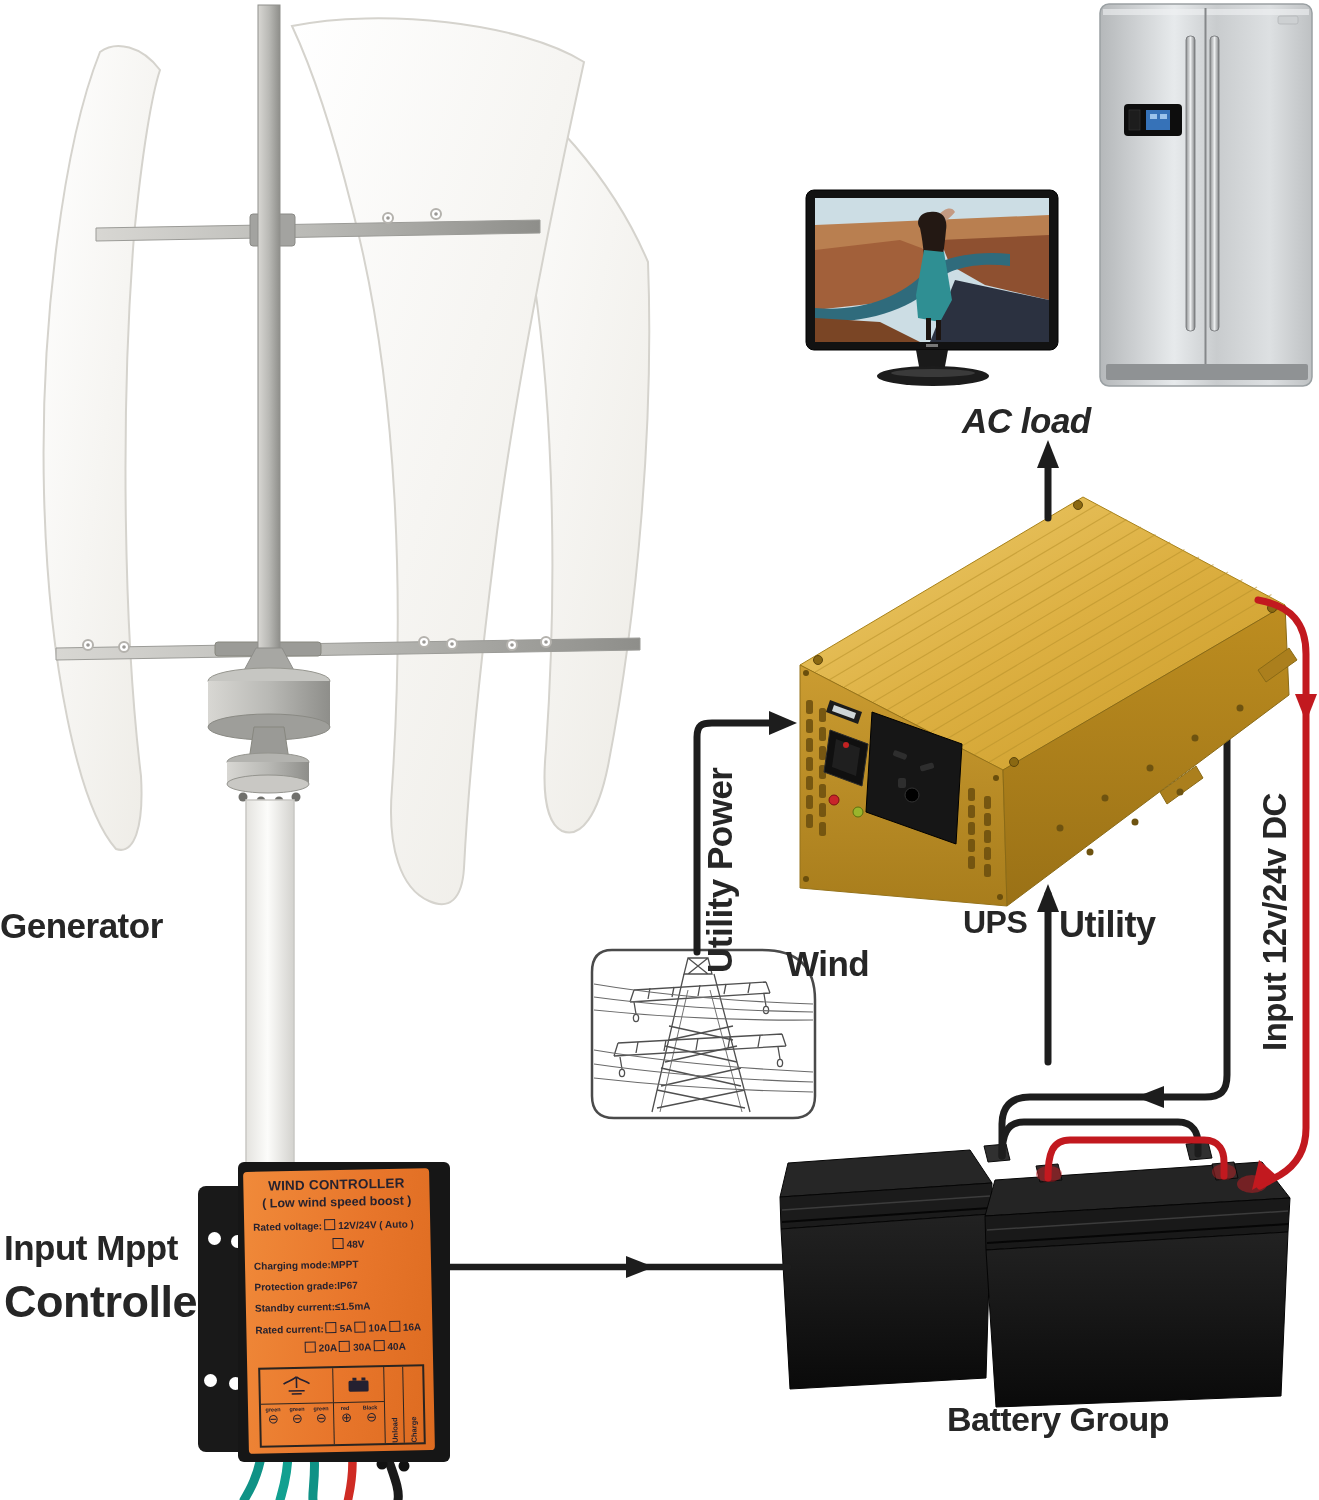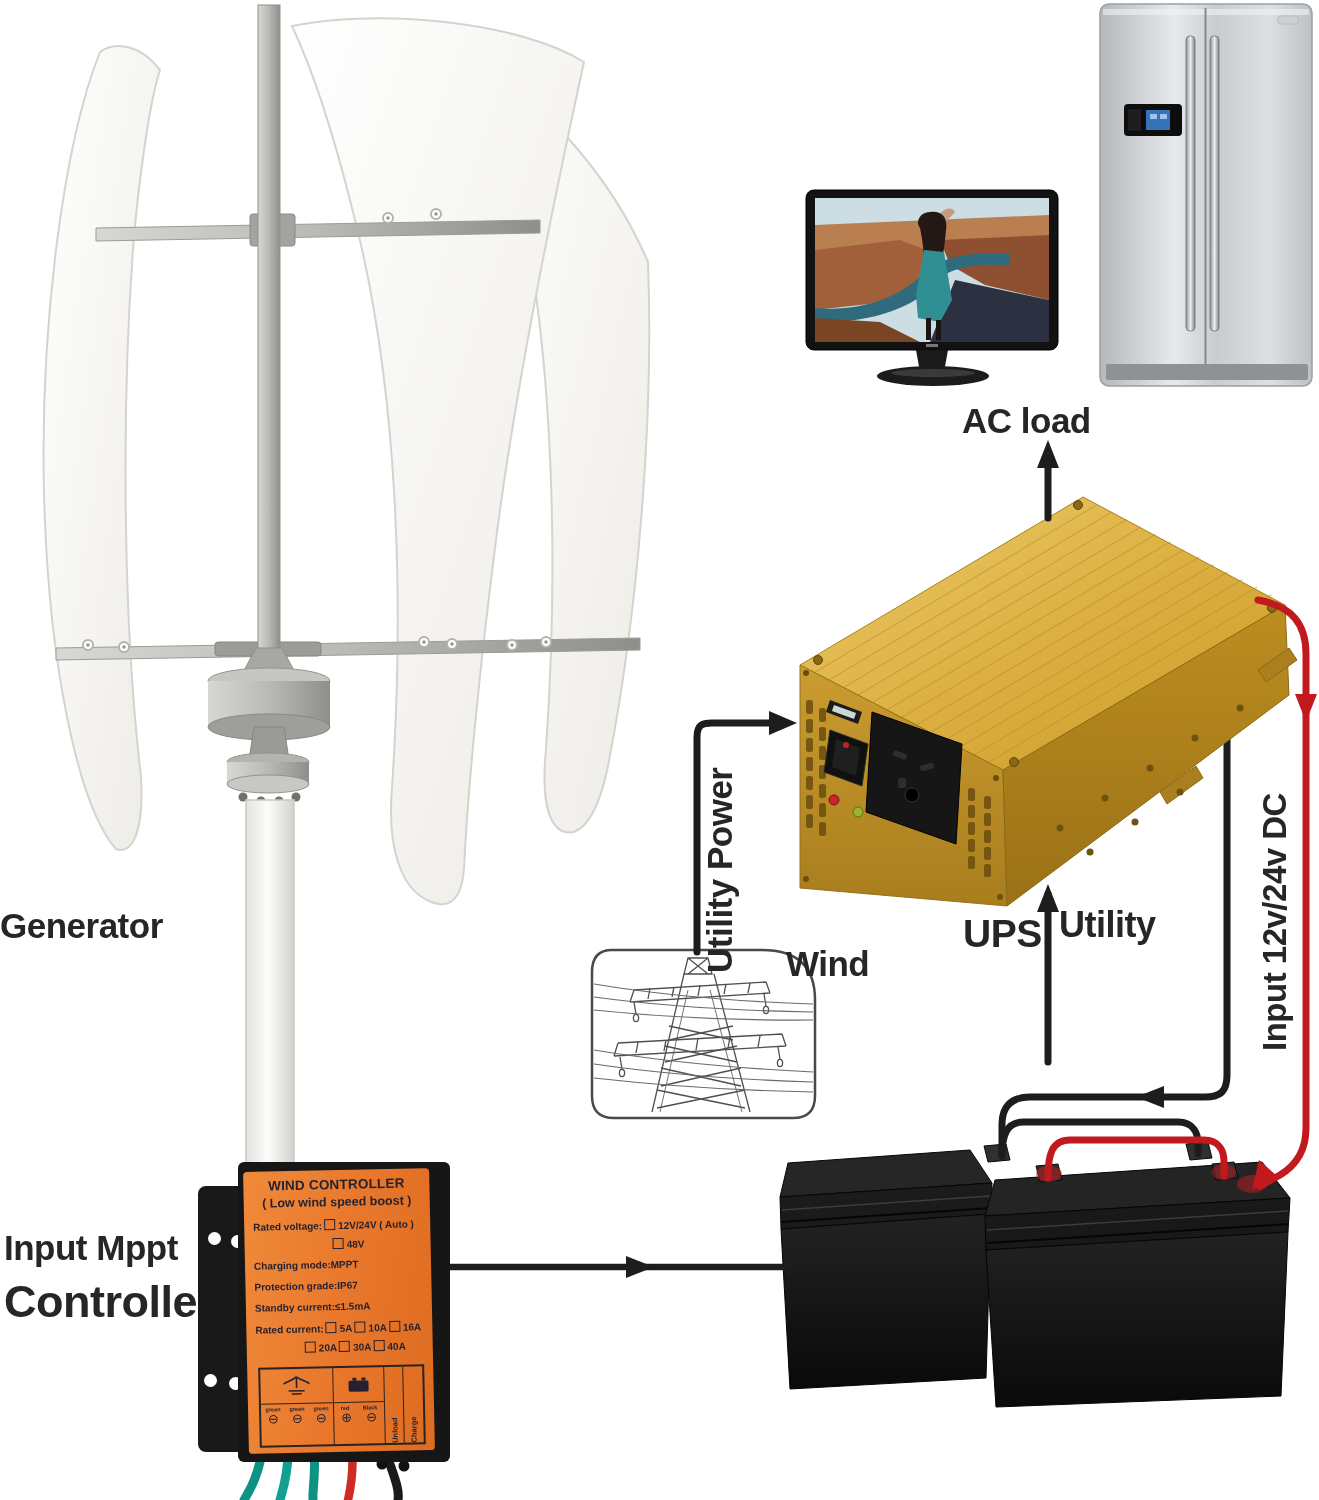--- a/index.html
+++ b/index.html
@@ -4,22 +4,22 @@
 <style>
   html,body{margin:0;padding:0;background:#fff;}
   .canvas{position:relative;width:1319px;height:1500px;background:#fff;overflow:hidden;
           font-family:"Liberation Sans",sans-serif;}
   .canvas svg.base{position:absolute;left:0;top:0;}
   .lbl{position:absolute;font-weight:700;color:#262626;letter-spacing:-0.5px;white-space:nowrap;}
   .lbl-wtg1{left:4px;top:858px;font-size:35px;}
   .lbl-wtg2{left:0;top:906px;font-size:35px;}
   .lbl-mppt1{left:4px;top:1228px;font-size:35px;}
   .lbl-mppt2{left:4px;top:1276px;font-size:45px;}
-  .lbl-acload{left:962px;top:401px;font-size:35px;}
-  .lbl-ups{left:963px;top:904px;font-size:39px;margin-top:8px;}
+  .lbl-acload{left:962px;top:401px;font-size:35px;font-style:italic;}
+  .lbl-ups{left:963px;top:904px;font-size:32px;}
   .lbl-inverter{left:1059px;top:904px;font-size:36px;}
   .lbl-grid{left:786px;top:944px;font-size:35px;}
   .lbl-batt{left:946px;top:1400px;width:224px;text-align:center;font-size:34px;}
   .vert{writing-mode:vertical-rl;transform:rotate(180deg);text-align:center;}
   .lbl-utility{left:700px;top:728px;height:284px;font-size:35px;}
   .lbl-inputdc{left:1256px;top:716px;height:412px;font-size:33px;}
 
   
   .ctrl-bracket{position:absolute;left:198px;top:1186px;width:50px;height:266px;background:#191919;border-radius:8px;}
   .ctrl-hole{position:absolute;width:13px;height:13px;border-radius:50%;background:#fff;}
@@ -378,20 +378,21 @@
   <circle cx="404" cy="1466" r="5.5" fill="#111"></circle>
 </svg>
 
 <div class="lbl lbl-wtg2">Generator</div>
 <div class="lbl lbl-mppt1">Input Mppt</div>
 <div class="lbl lbl-mppt2">Controller</div>
 <div class="lbl lbl-acload">AC load</div>
 <div class="lbl lbl-ups">UPS</div>
 <div class="lbl lbl-inverter">Utility</div>
 <div class="lbl lbl-grid">Wind</div>
+<div class="lbl lbl-batt">Battery Group</div>
 <div class="lbl vert lbl-utility">Utility Power</div>
 <div class="lbl vert lbl-inputdc">Input 12v/24v DC</div>
 
 <div class="ctrl-bracket">
   <div class="ctrl-hole" style="left:10px;top:46px;"></div>
   <div class="ctrl-hole" style="left:33px;top:49px;"></div>
   <div class="ctrl-hole" style="left:6px;top:188px;"></div>
   <div class="ctrl-hole" style="left:31px;top:191px;"></div>
 </div>
 <div class="ctrl-case">

